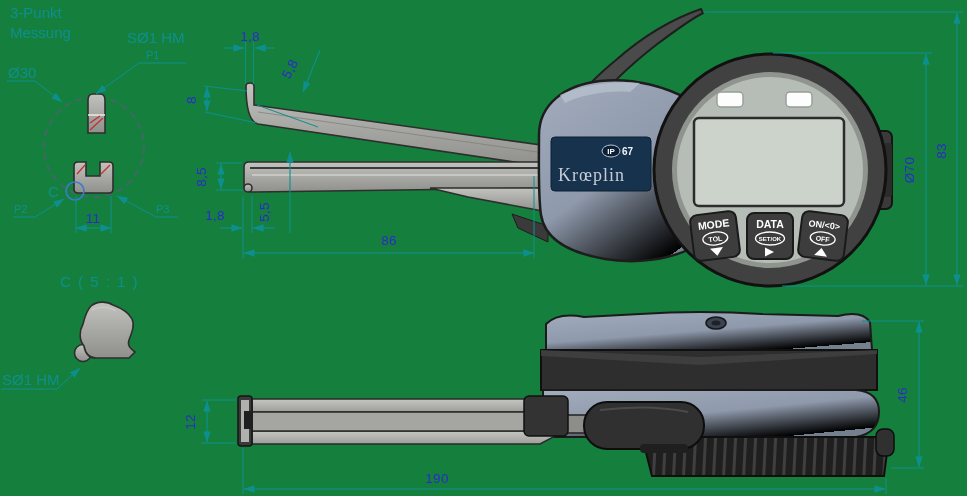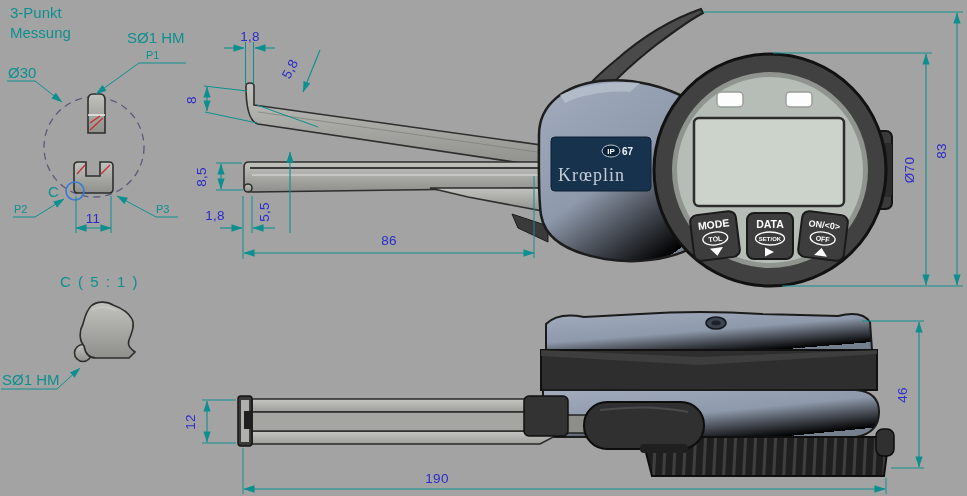--- a/index.html
+++ b/index.html
@@ -1,16 +1,16 @@
 <!DOCTYPE html>
 <html><head>
 <meta charset="utf-8">
 <style>
   html,body{margin:0;padding:0;background:#ffffff;}
-  #stage{position:relative;width:967px;height:496px;background:#a3a3a3;overflow:hidden;
+  #stage{position:relative;width:967px;height:496px;background:#15803d;overflow:hidden;
          font-family:"Liberation Sans",sans-serif;}
   svg{display:block;}
   .dimline{stroke:#0E8F8F;stroke-width:1.1;fill:none;}
   .extline{stroke:#0E8F8F;stroke-width:1;fill:none;}
   .dimtxt{fill:#2B2BCC;font-family:"Liberation Sans",sans-serif;font-size:13.5px;letter-spacing:.3px;}
   .tealtxt{fill:#0E8F8F;font-family:"Liberation Sans",sans-serif;font-size:15px;}
   .tealsm{fill:#0E8F8F;font-family:"Liberation Sans",sans-serif;font-size:11px;}
   .metal{fill:url(#metalGrad);stroke:#2E2E2E;stroke-width:1.6;}
   .btnlabel{fill:#ffffff;font-family:"Liberation Sans",sans-serif;font-weight:bold;}
 </style>

